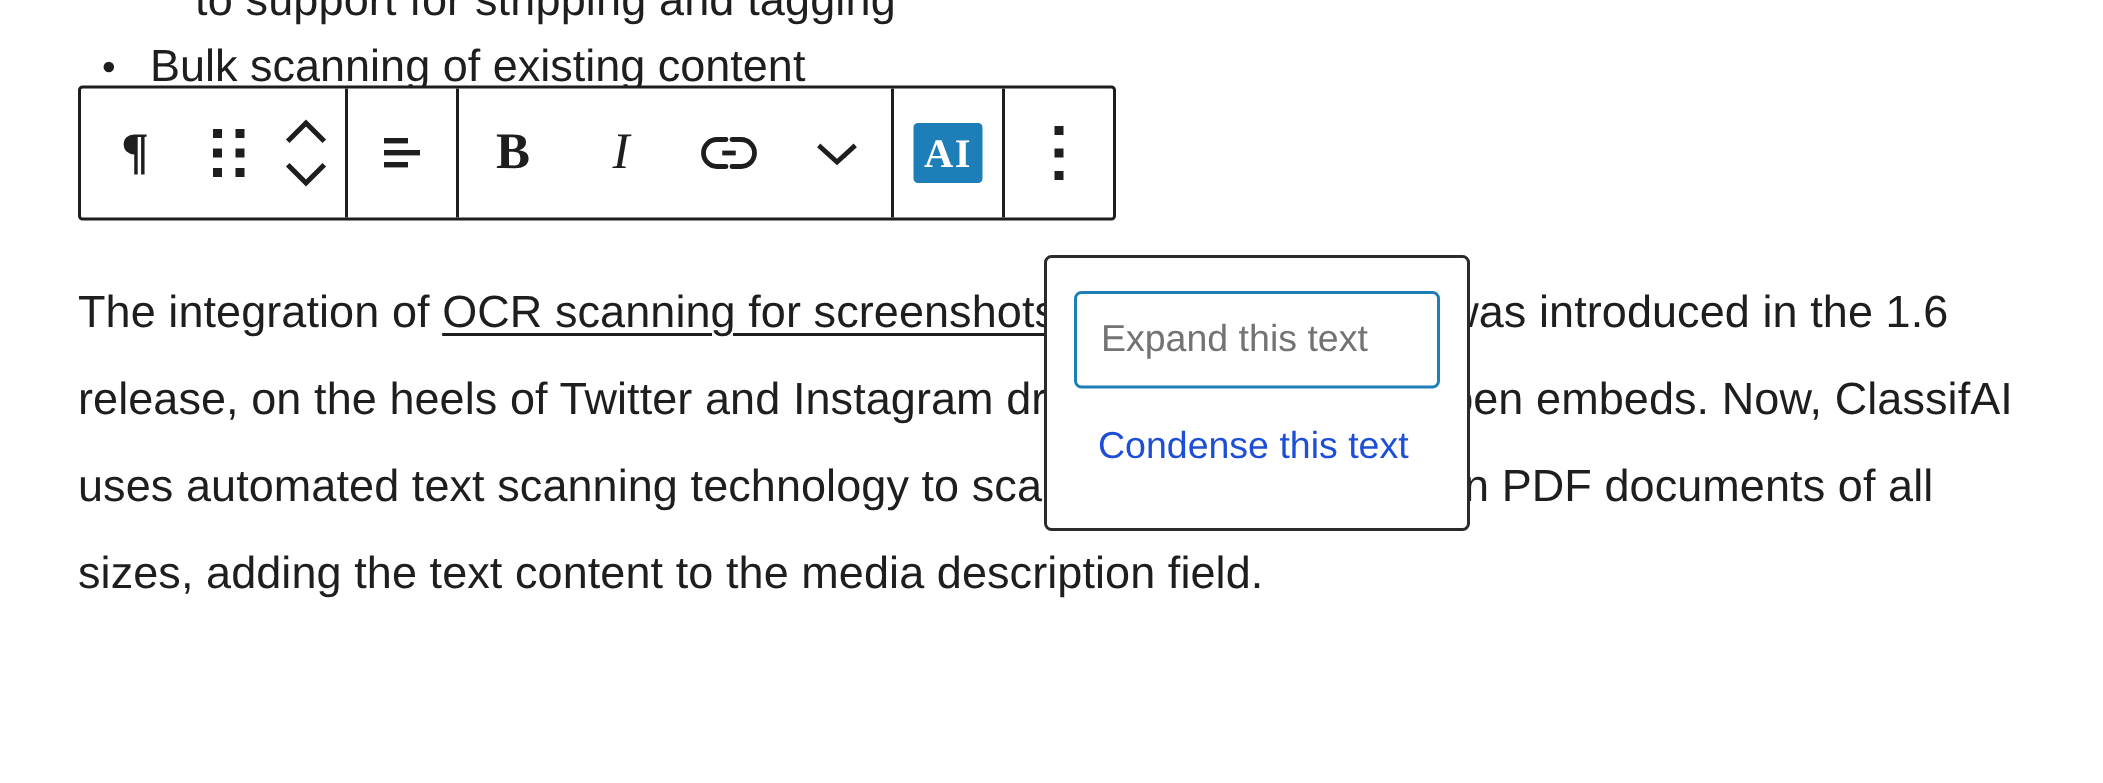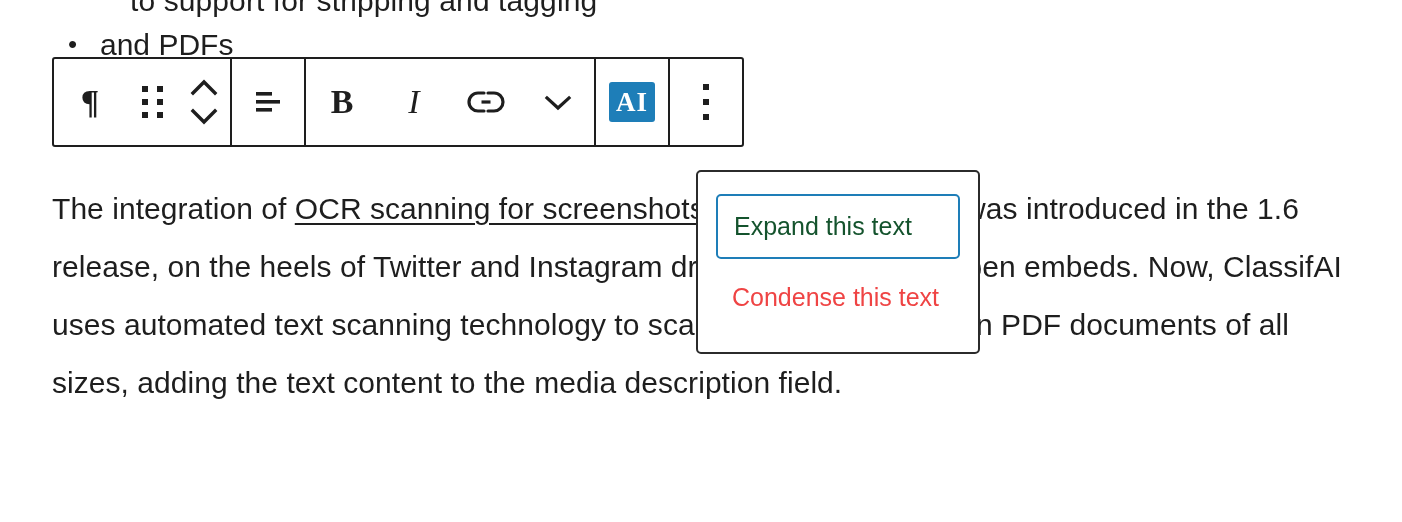--- a/index.html
+++ b/index.html
@@ -193,39 +193,40 @@
     display: block;
     width: 100%;
     box-sizing: border-box;
     background: transparent;
     border: 2px solid transparent;
     border-radius: 5px;
     padding: 16px 14px;
     font-family: "Liberation Sans", sans-serif;
     font-size: 25px;
     line-height: 1.15;
-    color: #ef4444;
+    color: #1d4ed8;
     text-align: left;
     cursor: pointer;
   }
   .ai-item.is-focused {
     border-color: #1e7eb8;
-    color: #14532d;
+    color: #737373;
     padding-left: 16px;
   }
   .ai-item + .ai-item { margin-top: 6px; }
 </style>
 </head>
 <body>
 
 <div class="doc-layer">
 
   <div class="clipped-line">to support for stripping and tagging</div>
 
   <ul class="bullet-list">
+    <li>Bulk scanning of existing content</li>
     <li>and PDFs</li>
   </ul>
 
   <p class="para"><span>The integration of </span><span class="lnk">OCR scanning for screenshots and other imagery</span><span> was introduced in the 1.6 release, on the heels of Twitter and Instagram dropping support for open embeds. Now, ClassifAI uses automated text scanning technology to scan and index text within PDF documents of all sizes, adding the text content to the media description field.</span></p>
 </div>
 
 <div class="block-toolbar">
 
   <div class="tb-group">
     <button class="tb-btn wide">

